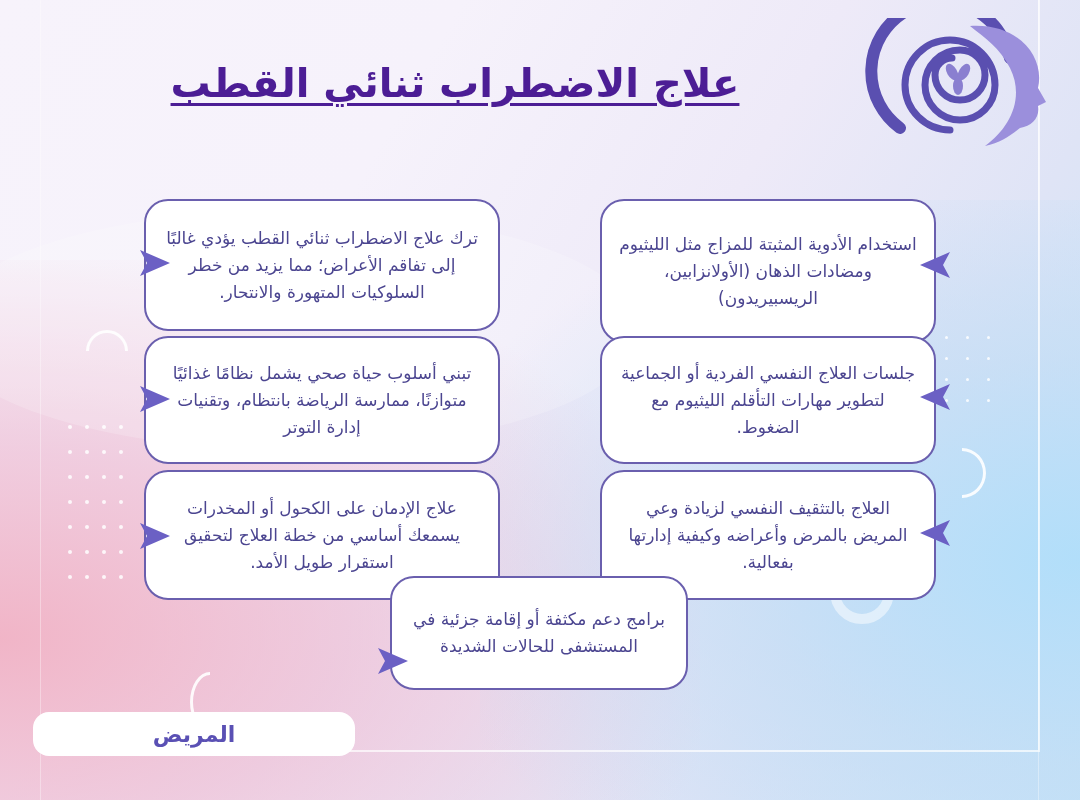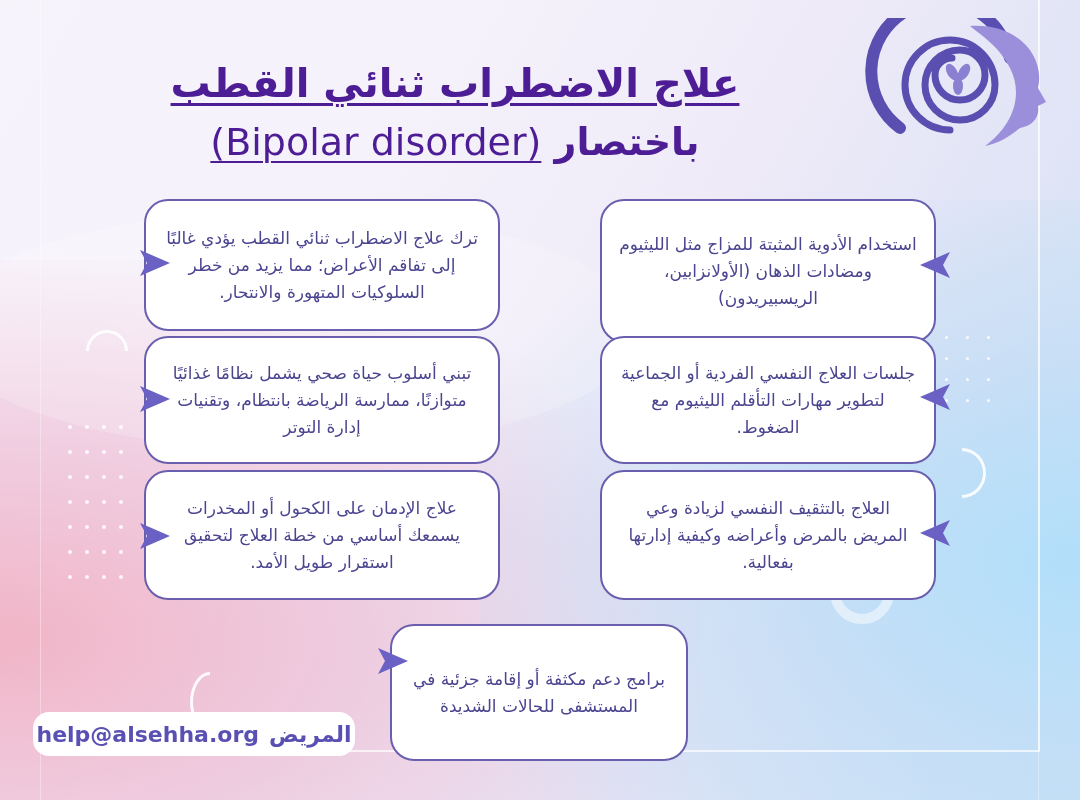--- a/index.html
+++ b/index.html
@@ -140,24 +140,20 @@
   </div>
 
   <div class="arc" style="left:86px; top:330px; width:42px; height:42px; border-bottom-color:transparent; border-left-color:rgba(255,255,255,0.9); border-right-color:rgba(255,255,255,0.9); clip-path: inset(0 0 50% 0);"></div>
   <div class="arc" style="left:938px; top:448px; width:48px; height:50px; clip-path: inset(0 0 0 50%);"></div>
   <div class="arc" style="left:190px; top:672px; width:40px; height:60px; clip-path: inset(0 50% 0 0);"></div>
   <div class="arc" style="left:830px; top:560px; width:64px; height:64px; border-width:10px; border-color:rgba(255,255,255,0.5); clip-path: inset(50% 0 0 0);"></div>
 </div>
 
 <div class="title">
   <div class="line1">علاج الاضطراب ثنائي القطب</div>
-  <div class="line2">
-    <span>باختصار</span>
-    <span class="en">(Bipolar disorder)</span>
-  </div>
 </div>
 
 <div class="logo">
   <svg width="210" height="140" viewBox="0 0 210 140">
 
     <path d="M40 110 A 70 70 0 1 1 150 40" fill="none" stroke="#5a4fb0" stroke-width="12" stroke-linecap="round"></path>
 
     <path d="M110 8 C 160 5, 185 40, 178 70 L 186 84 L 178 88 C 180 100, 172 108, 160 110 C 150 118, 140 125, 125 128 C 150 110, 165 80, 150 50 C 140 30, 125 20, 110 8 Z" fill="#9b8fdc"></path>
 
     <path d="M90 112 A 45 45 0 1 1 135 67 A 35 35 0 1 1 100 32 A 25 25 0 1 1 75 57 A 17 17 0 0 1 92 40" fill="none" stroke="#5a4fb0" stroke-width="7" stroke-linecap="round"></path>
@@ -215,25 +211,24 @@
 
 <div class="box" style="left:600px; top:470px; width:336px; height:130px;">
   <span>العلاج بالتثقيف النفسي لزيادة وعي المريض بالمرض وأعراضه وكيفية إدارتها بفعالية.</span>
 </div>
 <div class="pointer" style="left:918px; top:516px;">
   <svg viewBox="0 0 34 34">
       <path d="M32 4 L2 17 L32 30 L25 17 Z" fill="#6b60c4"></path>
     </svg>
 </div>
 
-<div class="box" style="left:390px; top:624px; width:298px; height:137px;justify-content:center;">
+<div class="box" style="left:390px; top:576px; width:298px; height:114px;justify-content:center;">
   <span>برامج دعم مكثفة أو إقامة جزئية في المستشفى للحالات الشديدة</span>
 </div>
 <div class="pointer" style="left:376px; top:644px;">
   <svg viewBox="0 0 34 34">
       <path d="M2 4 L32 17 L2 30 L9 17 Z" fill="#6b60c4"></path>
     </svg>
 </div>
 
 <div class="contact">
-  <span class="email">help@alsehha.org</span>
   <span class="label">المريض</span>
 </div>
 
 </body></html>

